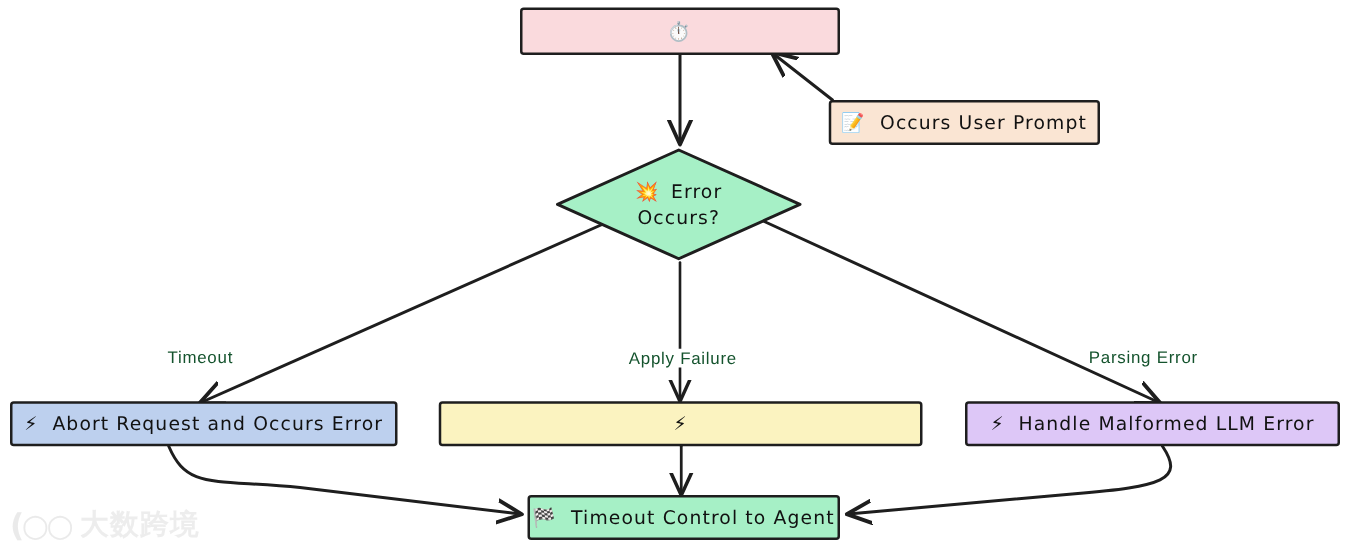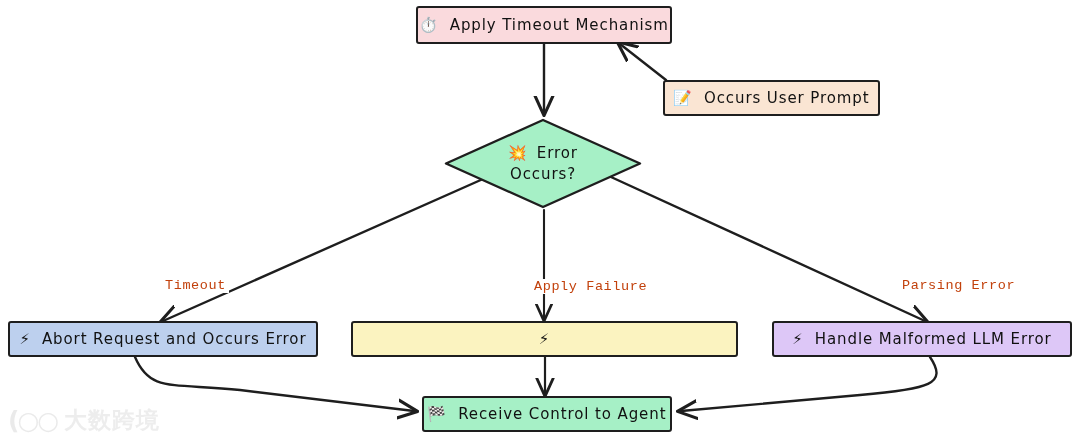--- a/index.html
+++ b/index.html
@@ -79,29 +79,28 @@
     line-height: 1.35;
   }
   .diamond-text .row1 {
     display: flex;
     align-items: center;
     gap: 9px;
   }
 
   .edge-label {
     position: absolute;
-    font-family: Liberation Mono, monospace;
+    font-family: Liberation Sans, sans-serif;
     font-size: 13.5px;
     letter-spacing: 0.6px;
-    color: #c2410c;
+    color: #14532d;
     background: #ffffff;
     padding: 0 3px;
     white-space: nowrap;
     z-index: 2;
-    margin-left: 31px;
   }
 
   .watermark {
     position: absolute;
     left: 8px;
     bottom: 6px;
     display: flex;
     align-items: center;
     gap: 7px;
     z-index: 4;
@@ -148,21 +147,20 @@
 
     <path d="M 135 357 C 150 392 170 383 240 390 L 414 411" fill="none" stroke="#1e1e1e" stroke-width="2.4" stroke-linecap="round" marker-end="url(#arrow)"></path>
 
     <path d="M 545 357 L 545 393" fill="none" stroke="#1e1e1e" stroke-width="2.2" stroke-linecap="round" marker-end="url(#arrow)"></path>
 
     <path d="M 930 357 C 948 384 930 389 860 395 L 681 411" fill="none" stroke="#1e1e1e" stroke-width="2.4" stroke-linecap="round" marker-end="url(#arrow)"></path>
   </svg>
 
   <div class="node" style="left:416px; top:6px; width:256px; height:38px; background:#fadadd;">
     <span class="nicon">⏱️</span>
-    <span class="nlabel">Apply Timeout Mechanism</span>
   </div>
 
   <div class="node" style="left:663px; top:80px; width:217px; height:36px; background:#fae5d3;">
     <span class="nicon">📝</span>
     <span class="nlabel">Occurs User Prompt</span>
   </div>
 
   <div class="diamond-wrap" style="left:443px; top:117px; width:200px; height:93px;">
     <svg class="dshape" width="200" height="93" viewBox="0 0 200 93">
       <polygon points="100,3 197,46.5 100,90 3,46.5" fill="#a6f0c6" stroke="#1e1e1e" stroke-width="2.4" stroke-linejoin="round"></polygon>
@@ -185,21 +183,21 @@
     <span class="nicon">⚡</span>
   </div>
 
   <div class="node" style="left:772px; top:321px; width:300px; height:36px; background:#ddc7f7;">
     <span class="nicon">⚡</span>
     <span class="nlabel">Handle Malformed LLM Error</span>
   </div>
 
   <div class="node" style="left:422px; top:396px; width:250px; height:36px; background:#a6f0c6;">
     <span class="nicon">🏁</span>
-    <span class="nlabel">Receive Control to Agent</span>
+    <span class="nlabel">Timeout Control to Agent</span>
   </div>
 
   <div class="edge-label" style="left:131px; top:278px;">Timeout</div>
   <div class="edge-label" style="left:500px; top:279px;">Apply Failure</div>
   <div class="edge-label" style="left:868px; top:278px;">Parsing Error</div>
 
   <div class="watermark">
     <span class="wm-mark">(○○</span>
     <span class="wm-text">大数跨境</span>
   </div>

